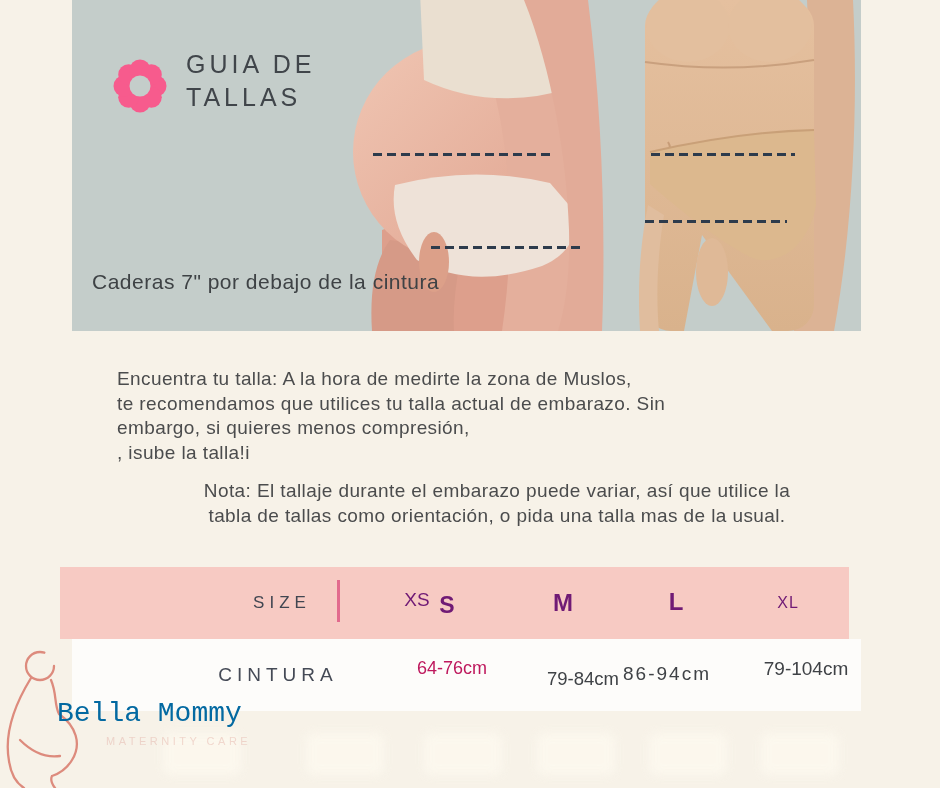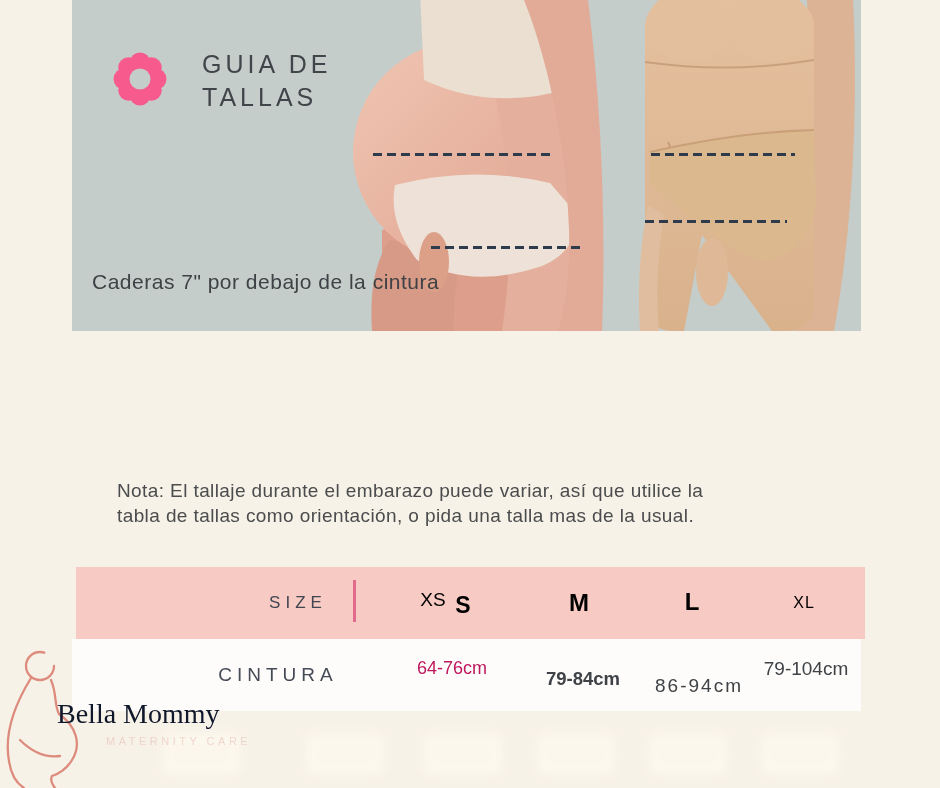--- a/index.html
+++ b/index.html
@@ -7,73 +7,73 @@
     position:relative;width:940px;height:788px;overflow:hidden;
     background:#f7f2e8;
     font-family:"Liberation Sans", sans-serif;
   }
   
   .photo{
     position:absolute;left:72px;top:0;width:789px;height:331px;
     background:#c4cdca;overflow:hidden;
   }
   .photo svg.figures{position:absolute;left:0;top:0;}
-  .logo-row{position:absolute;left:40px;top:44px;display:flex;align-items:center;gap:34px;}
+  .logo-row{position:absolute;left:40px;top:44px;display:flex;align-items:flex-end;gap:18px;}
   .heading{
     font-size:25px;line-height:33px;letter-spacing:4px;color:#40454a;
     white-space:pre-line;margin-top:4px;
   }
   .note{
     position:absolute;color:#3e4245;font-size:21px;line-height:30.5px;
     white-space:pre-line;letter-spacing:.5px;
   }
   .measure-note{left:20px;top:123px;width:420px;}
   .hips-note{left:20px;top:267px;width:460px;}
   .dash{
     position:absolute;height:3px;
     background:repeating-linear-gradient(90deg,#2d3b4c 0 9px,transparent 9px 14px);
   }
   
   .intro{
     position:absolute;left:117px;top:367px;width:760px;color:#4b4c4d;
     font-size:19px;line-height:24.5px;letter-spacing:.4px;white-space:pre-line;
   }
-  .intro.p2{top:479px;}
+  .intro.p2{top:479px;text-align:center;}
   
   .tbl-head{
-    position:absolute;left:76px;top:567px;width:789px;height:72px;
+    position:absolute;left:60px;top:567px;width:789px;height:72px;
     background:#f7cac3;
   }
   .tbl-row{
     position:absolute;left:72px;top:639px;width:789px;height:72px;
     background:#fdfcfa;
   }
-  .cell{position:absolute;transform:translate(-50%,-50%);color:#000000;white-space:nowrap;}
+  .cell{position:absolute;transform:translate(-50%,-50%);color:#701a75;white-space:nowrap;}
   .size-label{left:222px;top:36px;font-size:17px;letter-spacing:5px;color:#414651;}
   .divider{position:absolute;left:277px;top:13px;width:3px;height:42px;background:#e26a8d;}
   .sz-xs{left:357px;top:33px;font-size:19px;}
   .sz-s {left:387px;top:38px;font-size:23px;font-weight:600;}
   .sz-m {left:503px;top:36px;font-size:24px;font-weight:600;}
   .sz-l {left:616px;top:35px;font-size:24px;font-weight:600;}
   .sz-xl{left:728px;top:36px;font-size:16px;letter-spacing:1px;text-align:center;}
   .row-label{left:206px;top:36px;font-size:19px;letter-spacing:5px;color:#454a56;}
   .v0{left:380px;top:29px;font-size:18px;color:#be185d;}
-  .v1{left:511px;top:40px;font-size:18.5px;font-weight:700;color:#3f4246;}
-  .v2{left:627px;top:35px;font-size:19px;letter-spacing:2px;color:#3f4246;margin-top:12px;}
+  .v1{left:511px;top:40px;font-size:18.5px;font-weight:400;color:#3f4246;}
+  .v2{left:595px;top:35px;font-size:19px;letter-spacing:2px;color:#3f4246;}
   .v3{left:734px;top:30px;font-size:19px;color:#3f4246;}
   
   .ghost{
     position:absolute;top:733px;width:78px;height:42px;border-radius:8px;
     background:#fdf9ef;filter:blur(5px);opacity:.85;
   }
   
   .brand-sil{position:absolute;left:0;top:618px;}
   .brand-name{
     position:absolute;left:57px;top:698px;
-    font-family:Liberation Serif, serif;font-size:28px;color:#0f172a;
+    font-family:Liberation Mono, monospace;font-size:28px;color:#0369a1;
   }
   .brand-tag{
     position:absolute;left:90px;top:735px;font-size:11px;letter-spacing:3.5px;
     color:rgba(214,140,128,.30);
     margin-left:16px;
   }
 </style>
 </head>
 <body>
 
@@ -139,20 +139,24 @@
     </div>
 
     <div class="note hips-note">Caderas 7" por debajo de la cintura</div>
 
     <div class="dash" style="left:301px;top:153px;width:181px;"></div>
     <div class="dash" style="left:579px;top:153px;width:144px;"></div>
     <div class="dash" style="left:573px;top:220px;width:142px;"></div>
     <div class="dash" style="left:359px;top:246px;width:150px;"></div>
   </div>
 
+  <div class="intro p1">Encuentra tu talla: A la hora de medirte la zona de Muslos,
+te recomendamos que utilices tu talla actual de embarazo. Sin
+embargo, si quieres menos compresión,
+, isube la talla!i</div>
   <div class="intro p2">Nota: El tallaje durante el embarazo puede variar, así que utilice la
 tabla de tallas como orientación, o pida una talla mas de la usual.</div>
 
   <div class="tbl-head">
     <span class="cell size-label">SIZE</span>
     <span class="divider"></span>
     <span class="cell sz-xs">XS</span>
     <span class="cell sz-s">S</span>
     <span class="cell sz-m">M</span>
     <span class="cell sz-l">L</span>

